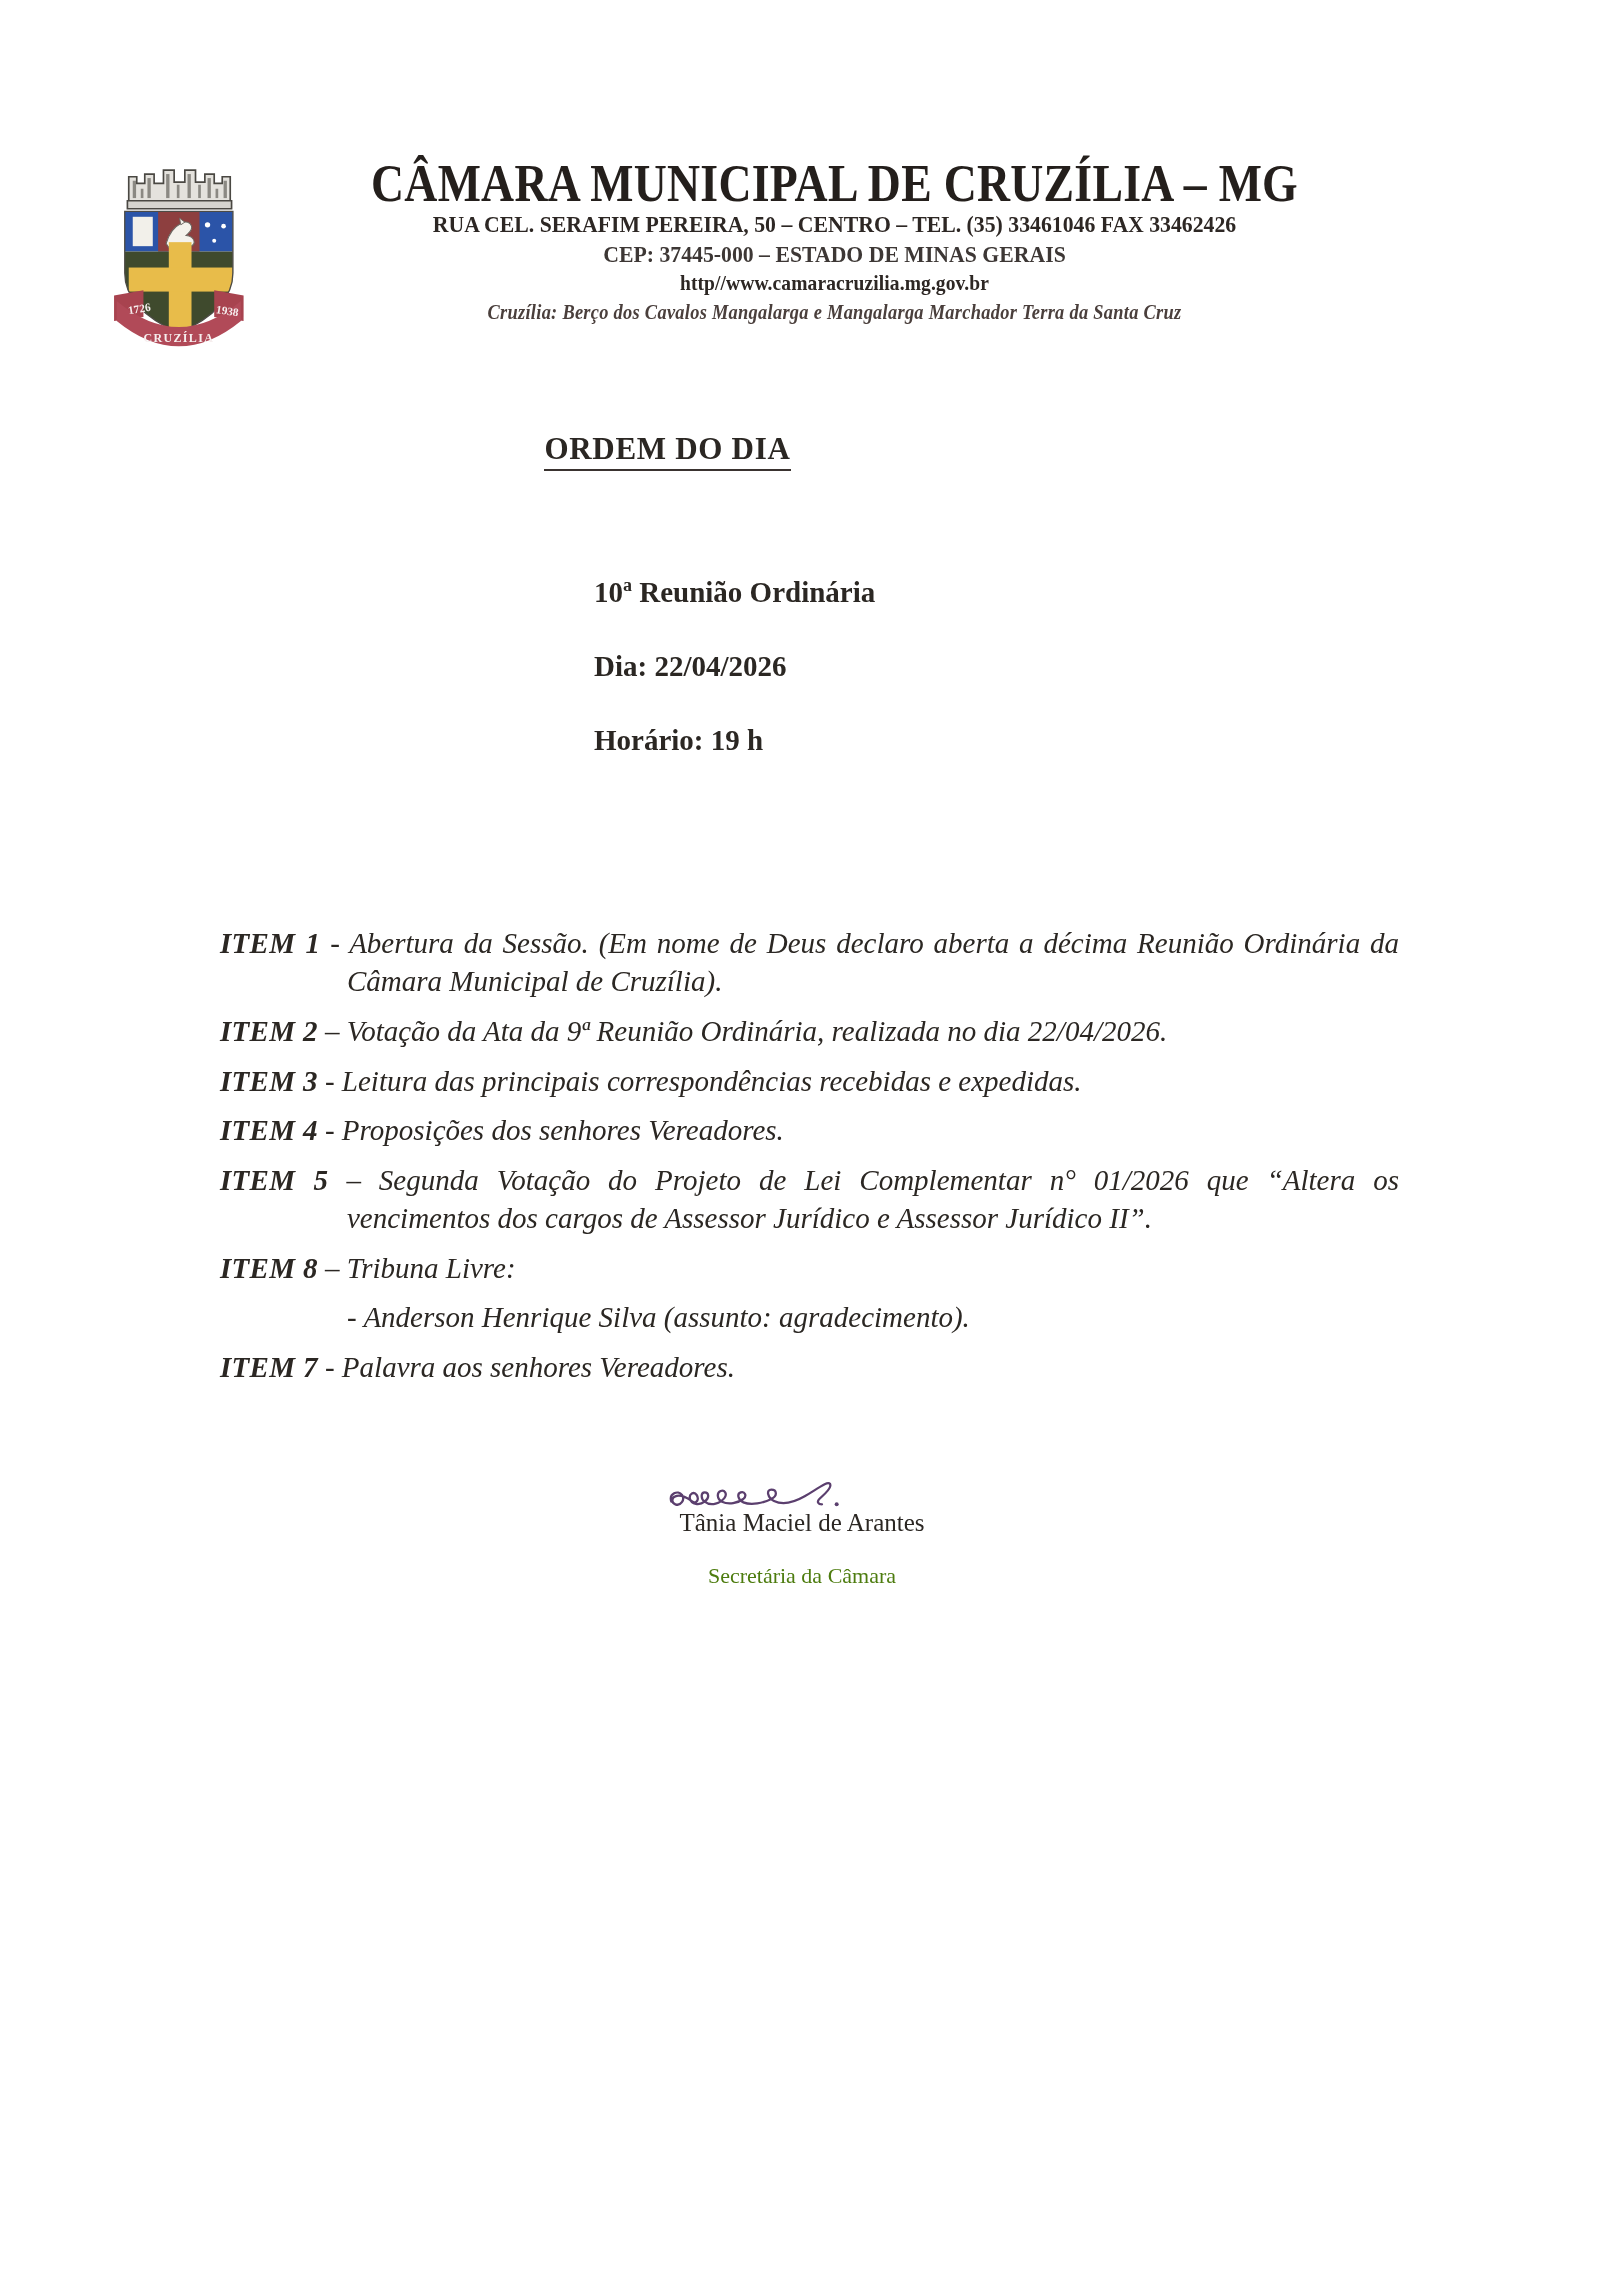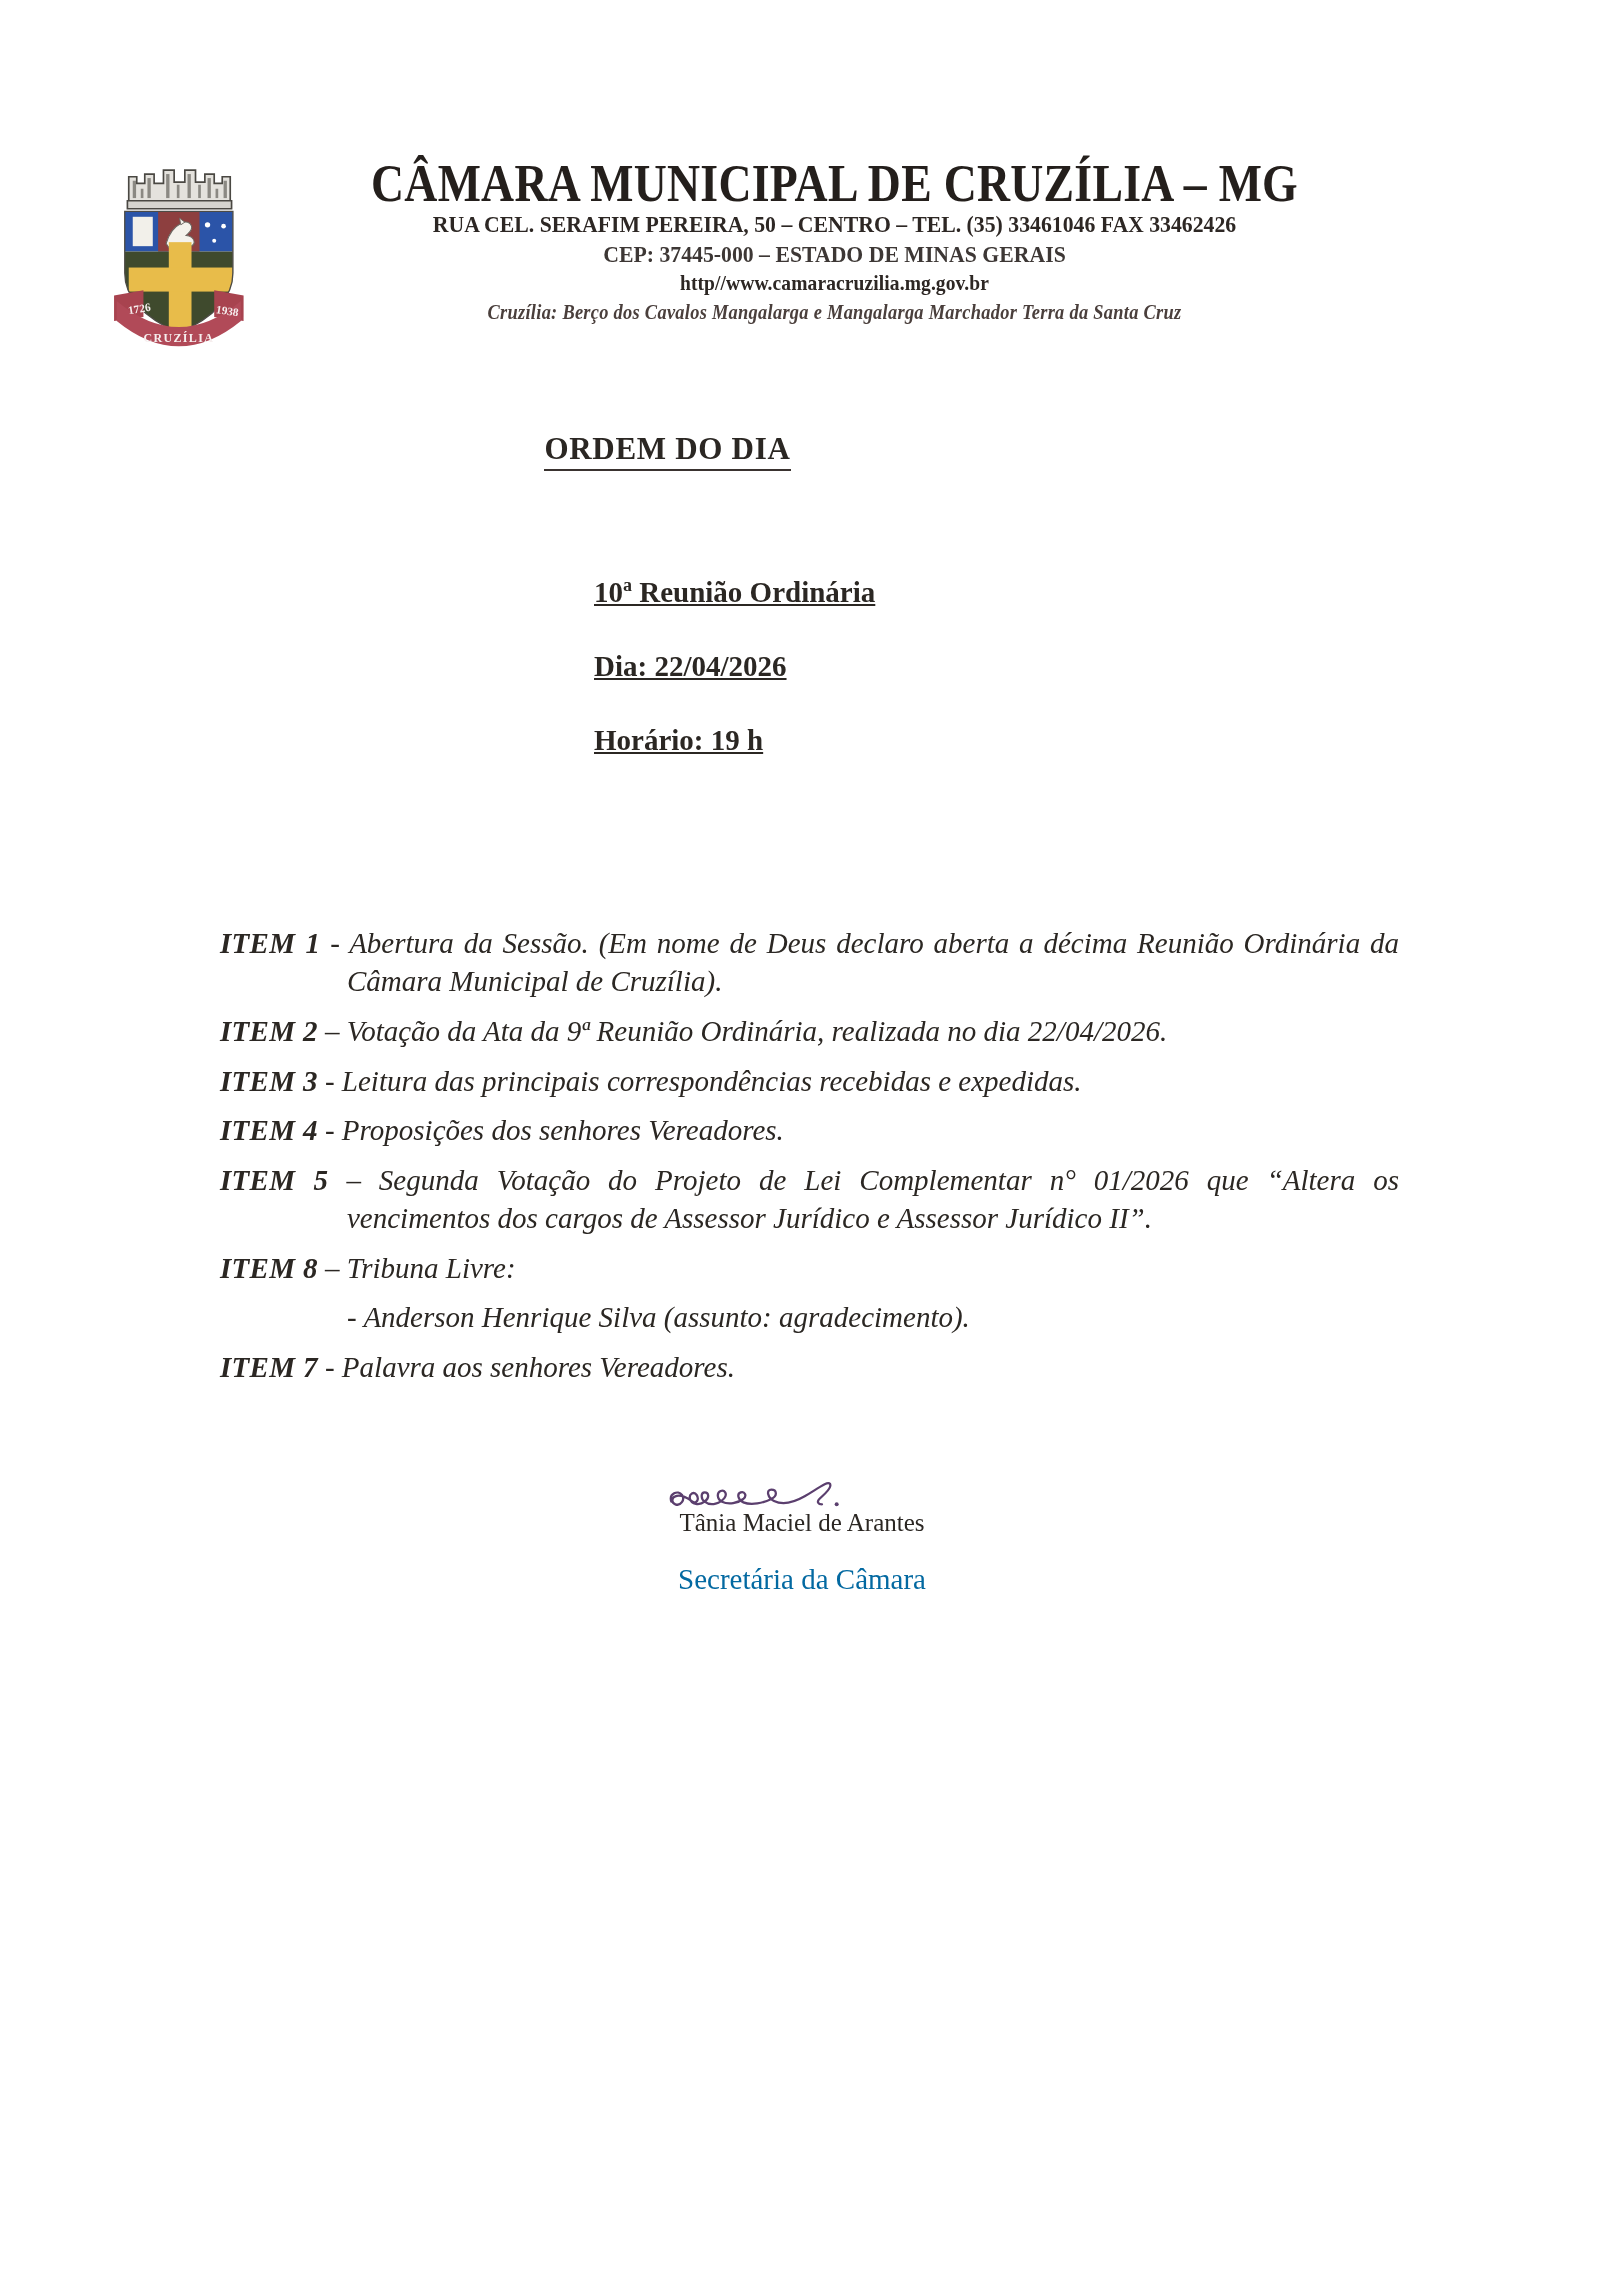--- a/index.html
+++ b/index.html
@@ -104,21 +104,20 @@
     left: 594px;
     top: 578px;
     width: 601px;
   }
   .meeting .mline {
     font-size: 29px;
     font-weight: bold;
     line-height: 1.0;
     margin-bottom: 45px;
     white-space: nowrap;
-    text-decoration: underline;
   }
   .meeting .mline:last-child { margin-bottom: 0; }
   .meeting sup {
     font-size: 0.62em;
     vertical-align: super;
     line-height: 0;
   }
 
   
   .items {
@@ -169,24 +168,24 @@
     left: 50%;
     transform: translateX(-50%);
     top: 0;
   }
   .sig-name {
     font-size: 25px;
     line-height: 1.15;
     color: #2b2723;
   }
   .sig-role {
-    font-size: 29px;
+    font-size: 22px;
     line-height: 1.15;
     margin-top: 25px;
-    color: #0369a1;
+    color: #4d7c0f;
   }
 </style>
 </head>
 <body>
 
 <div class="page">
 
   <div class="letterhead">
 
     <div class="crest">

